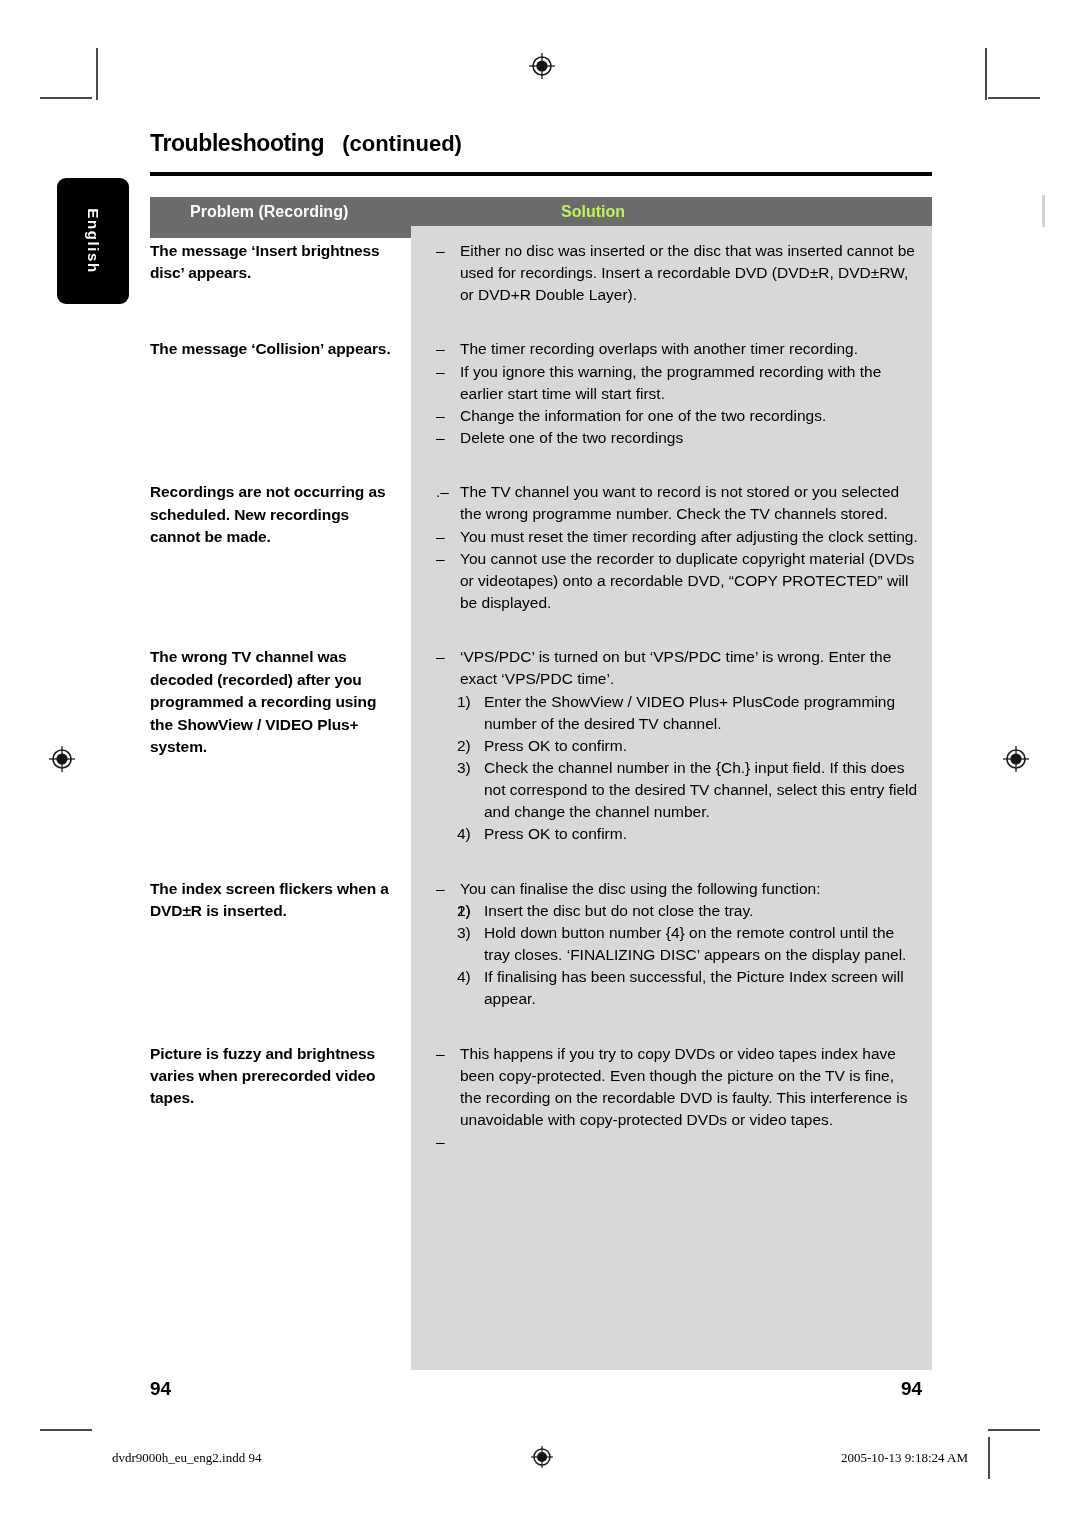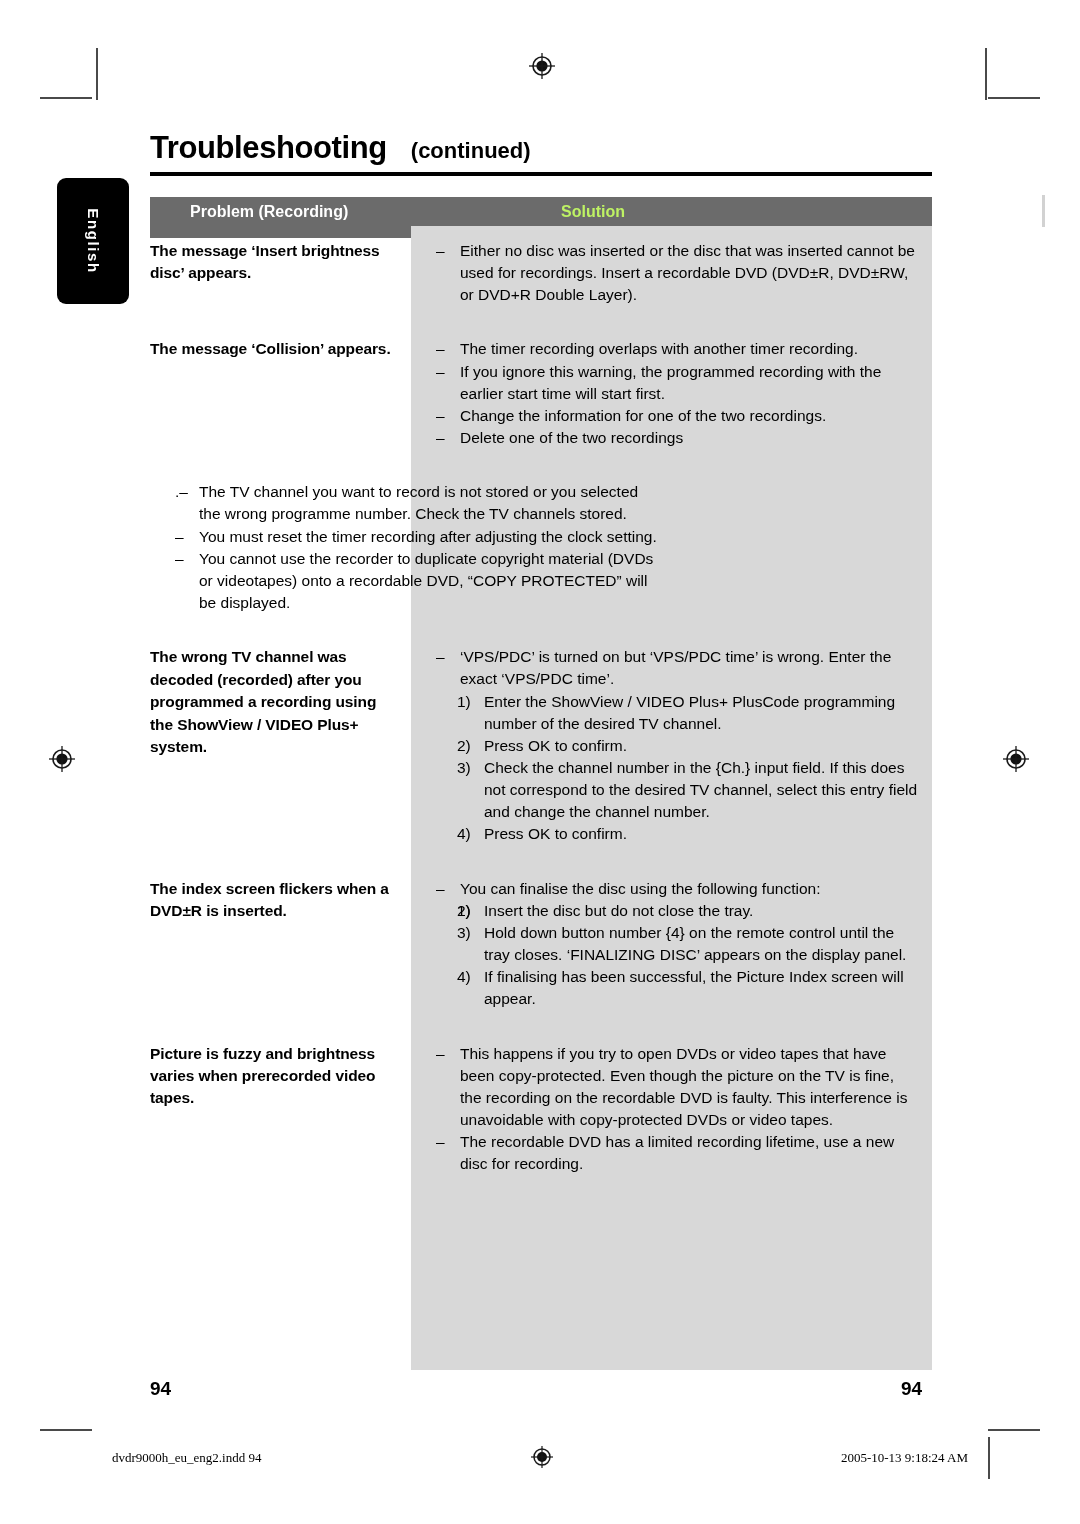--- a/index.html
+++ b/index.html
@@ -61,32 +61,32 @@
     white-space: nowrap;
   }
 
   .title-block {
     position: absolute;
     left: 150px;
     top: 130px;
     width: 782px;
   }
   .title-main {
-    font-size: 31px;
+    font-size: 23px;
     font-weight: bold;
     letter-spacing: -0.4px;
     display: inline;
     vertical-align: baseline;
     margin-top: 11px;
   }
   .title-sub {
     font-size: 22px;
     font-weight: bold;
     display: inline;
-    margin-left: 24px;
+    margin-left: 18px;
   }
   .title-rule {
     position: absolute;
     left: 150px;
     top: 172px;
     width: 782px;
     height: 4px;
     background: #000000;
   }
 
@@ -300,20 +300,21 @@
         <div class="cell-problem">The message ‘Collision’ appears.</div>
         <div class="cell-solution">
           <div class="bullet"><span class="marker">–</span><span>The timer recording overlaps with another timer recording.</span></div>
           <div class="bullet"><span class="marker">–</span><span>If you ignore this warning, the programmed recording with the earlier start time will start first.</span></div>
           <div class="bullet"><span class="marker">–</span><span>Change the information for one of the two recordings.</span></div>
           <div class="bullet"><span class="marker">–</span><span>Delete one of the two recordings</span></div>
         </div>
       </div>
       <div class="spacer-row"></div>
       <div class="row">
+        <div class="cell-problem">Recordings are not occurring as scheduled. New recordings cannot be made.</div>
         <div class="cell-solution">
           <div class="bullet"><span class="marker">.–</span><span>The TV channel you want to record is not stored or you selected the wrong programme number. Check the TV channels stored.</span></div>
           <div class="bullet"><span class="marker">–</span><span>You must reset the timer recording after adjusting the clock setting.</span></div>
           <div class="bullet"><span class="marker">–</span><span>You cannot use the recorder to duplicate copyright material (DVDs or videotapes) onto a recordable DVD, “COPY PROTECTED” will be displayed.</span></div>
         </div>
       </div>
       <div class="spacer-row"></div>
       <div class="row">
         <div class="cell-problem">The wrong TV channel was decoded (recorded) after you programmed a recording using the ShowView / VIDEO Plus+ system.</div>
         <div class="cell-solution">
@@ -336,22 +337,22 @@
             <li><span class="num">2)</span><span>Insert the disc but do not close the tray.</span></li>
             <li><span class="num">3)</span><span>Hold down button number {4} on the remote control until the tray closes. ‘FINALIZING DISC’ appears on the display panel.</span></li>
             <li><span class="num">4)</span><span>If finalising has been successful, the Picture Index screen will appear.</span></li>
           </ul>
         </div>
       </div>
       <div class="spacer-row"></div>
       <div class="row">
         <div class="cell-problem">Picture is fuzzy and brightness varies when prerecorded video tapes.</div>
         <div class="cell-solution">
-          <div class="bullet"><span class="marker">–</span><span>This happens if you try to open DVDs or video tapes that have been copy-protected. Even though the picture on the TV is fine, the recording on the recordable DVD is faulty.  This interference is unavoidable with copy-protected DVDs or video tapes.</span></div>
-          <div class="bullet"><span class="marker">–</span><span>The recordable DVD has a limited recording lifetime, use a new disc for recording.</span></div>
+          <div class="bullet"><span class="marker">–</span><span>This happens if you try to copy DVDs or video tapes index have been copy-protected. Even though the picture on the TV is fine, the recording on the recordable DVD is faulty.  This interference is unavoidable with copy-protected DVDs or video tapes.</span></div>
+          <div class="bullet"><span class="marker">–</span></div>
         </div>
       </div>
     </div>
 
   <div class="folio-left">94</div>
   <div class="folio-right">94</div>
 
   <div class="imprint-file">dvdr9000h_eu_eng2.indd   94</div>
   <div class="imprint-date">2005-10-13   9:18:24 AM</div>
   <div class="imprint-divider"></div>

